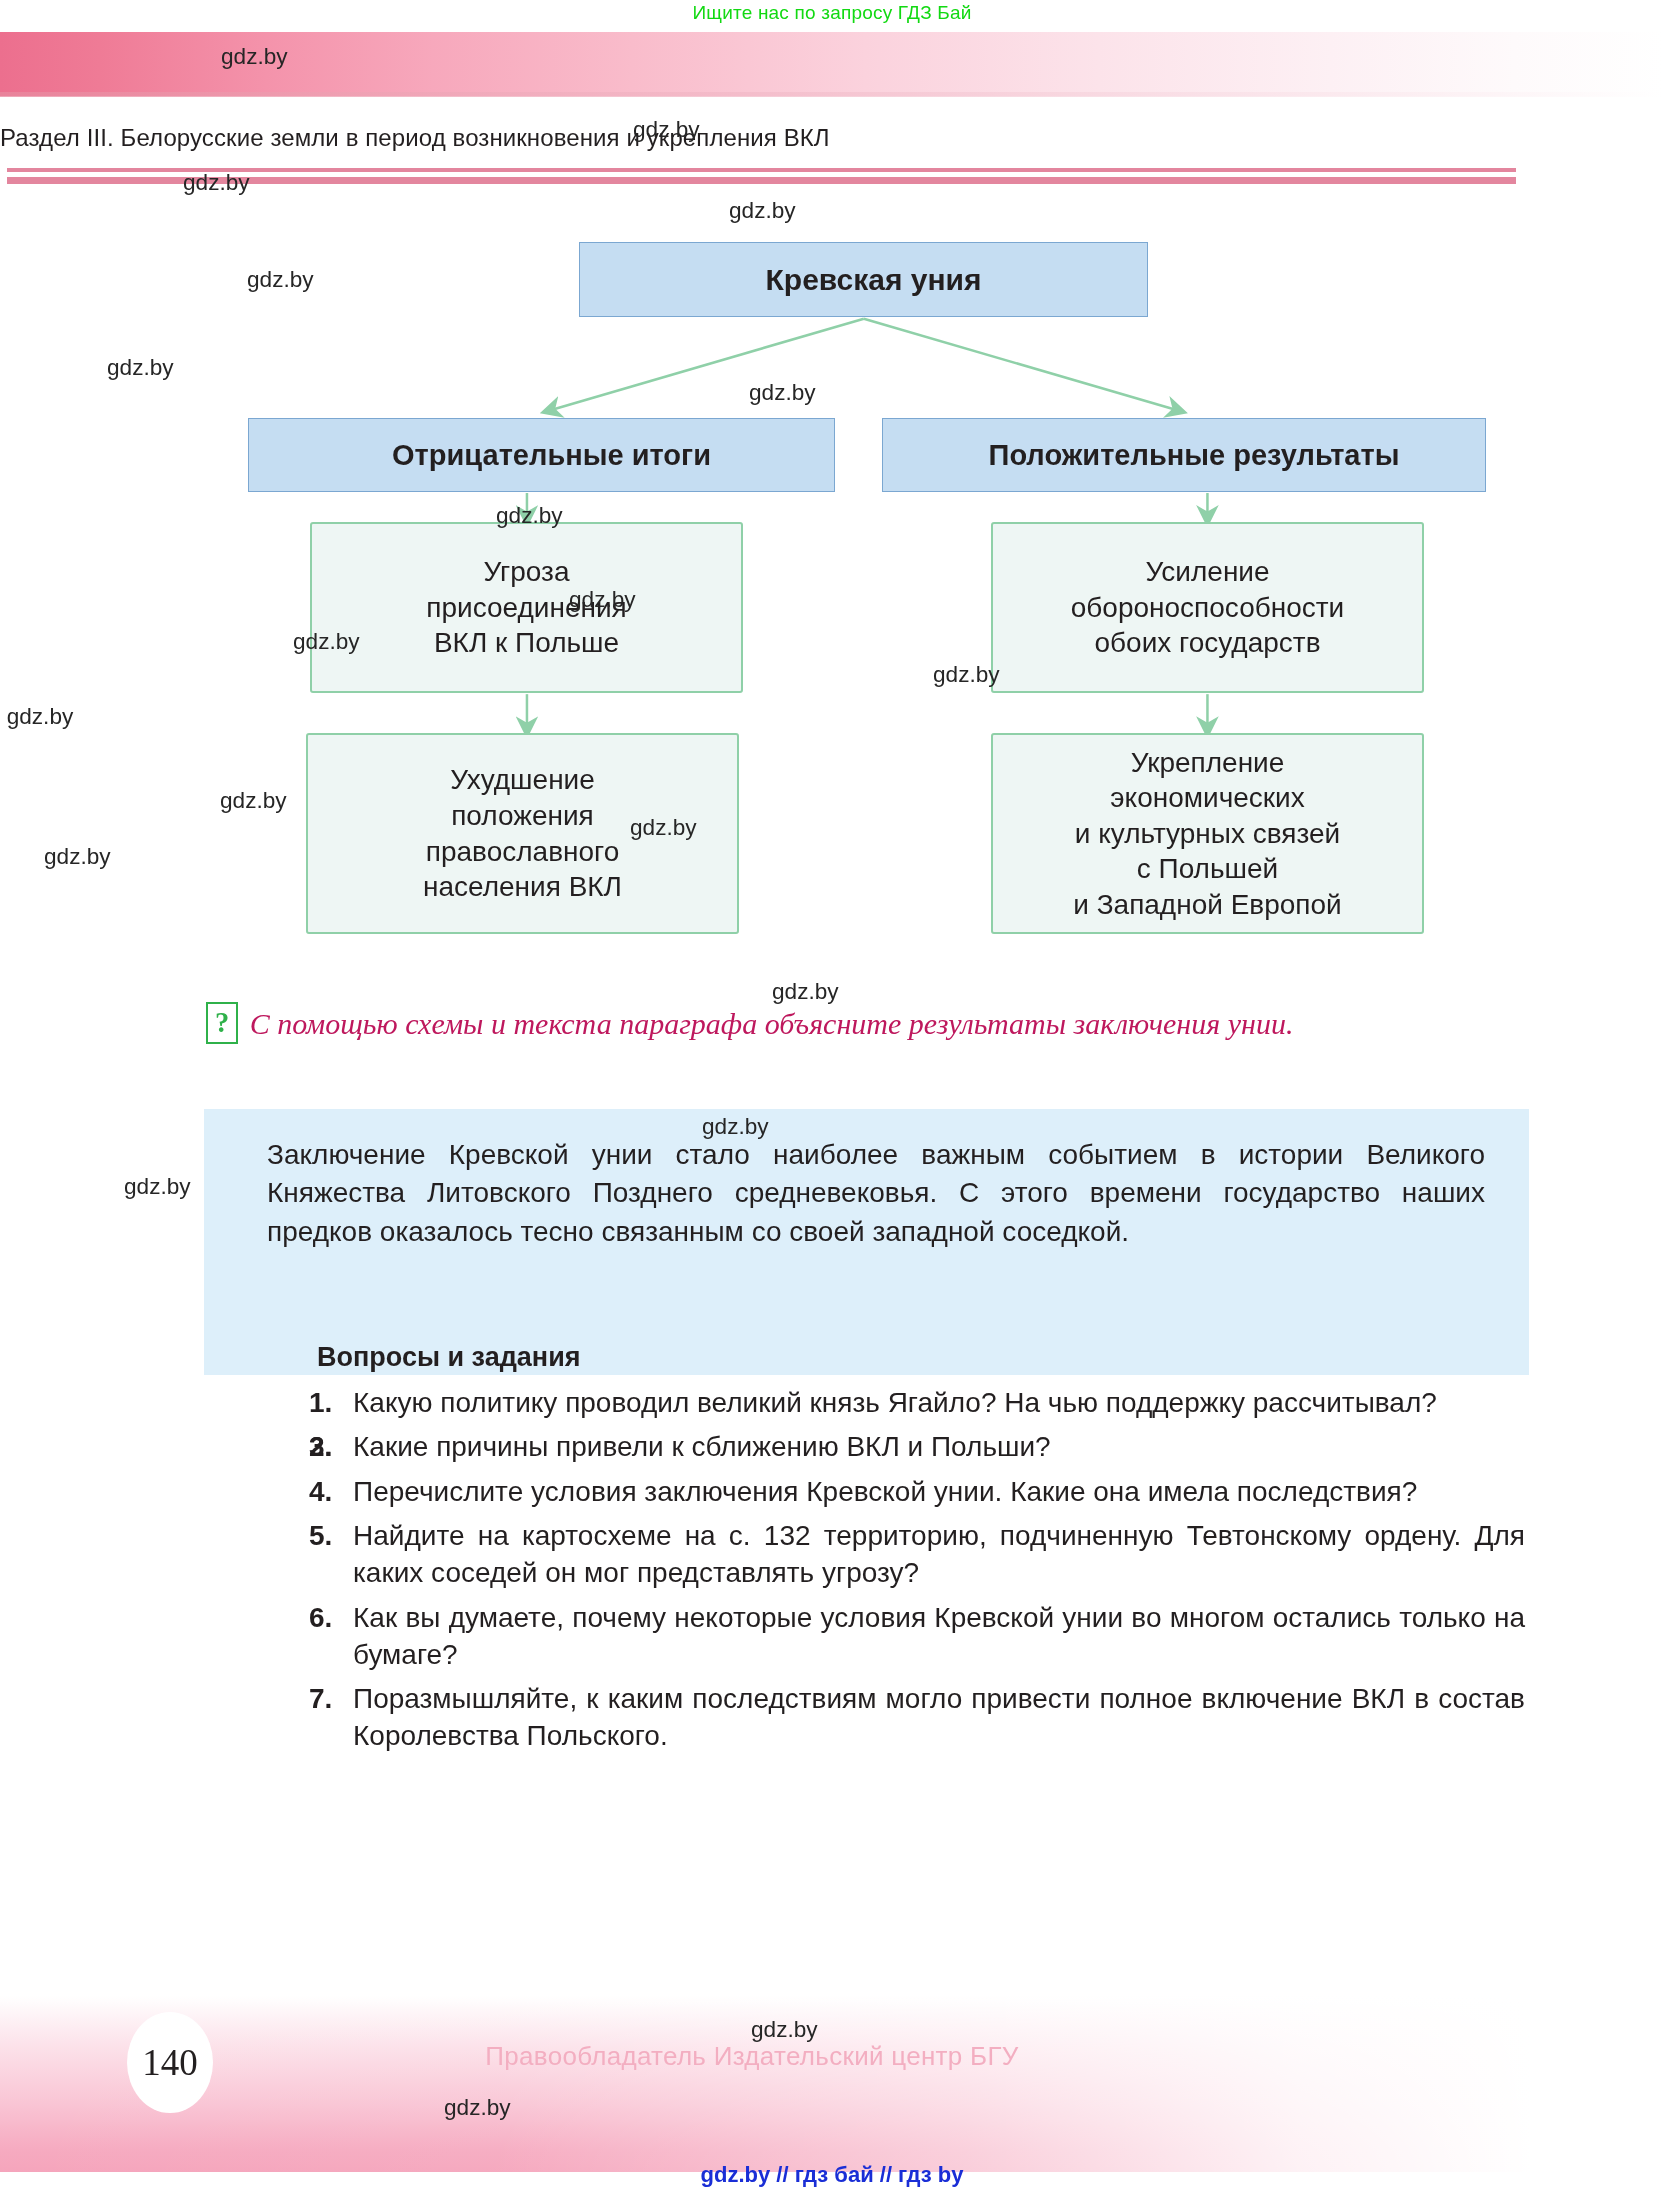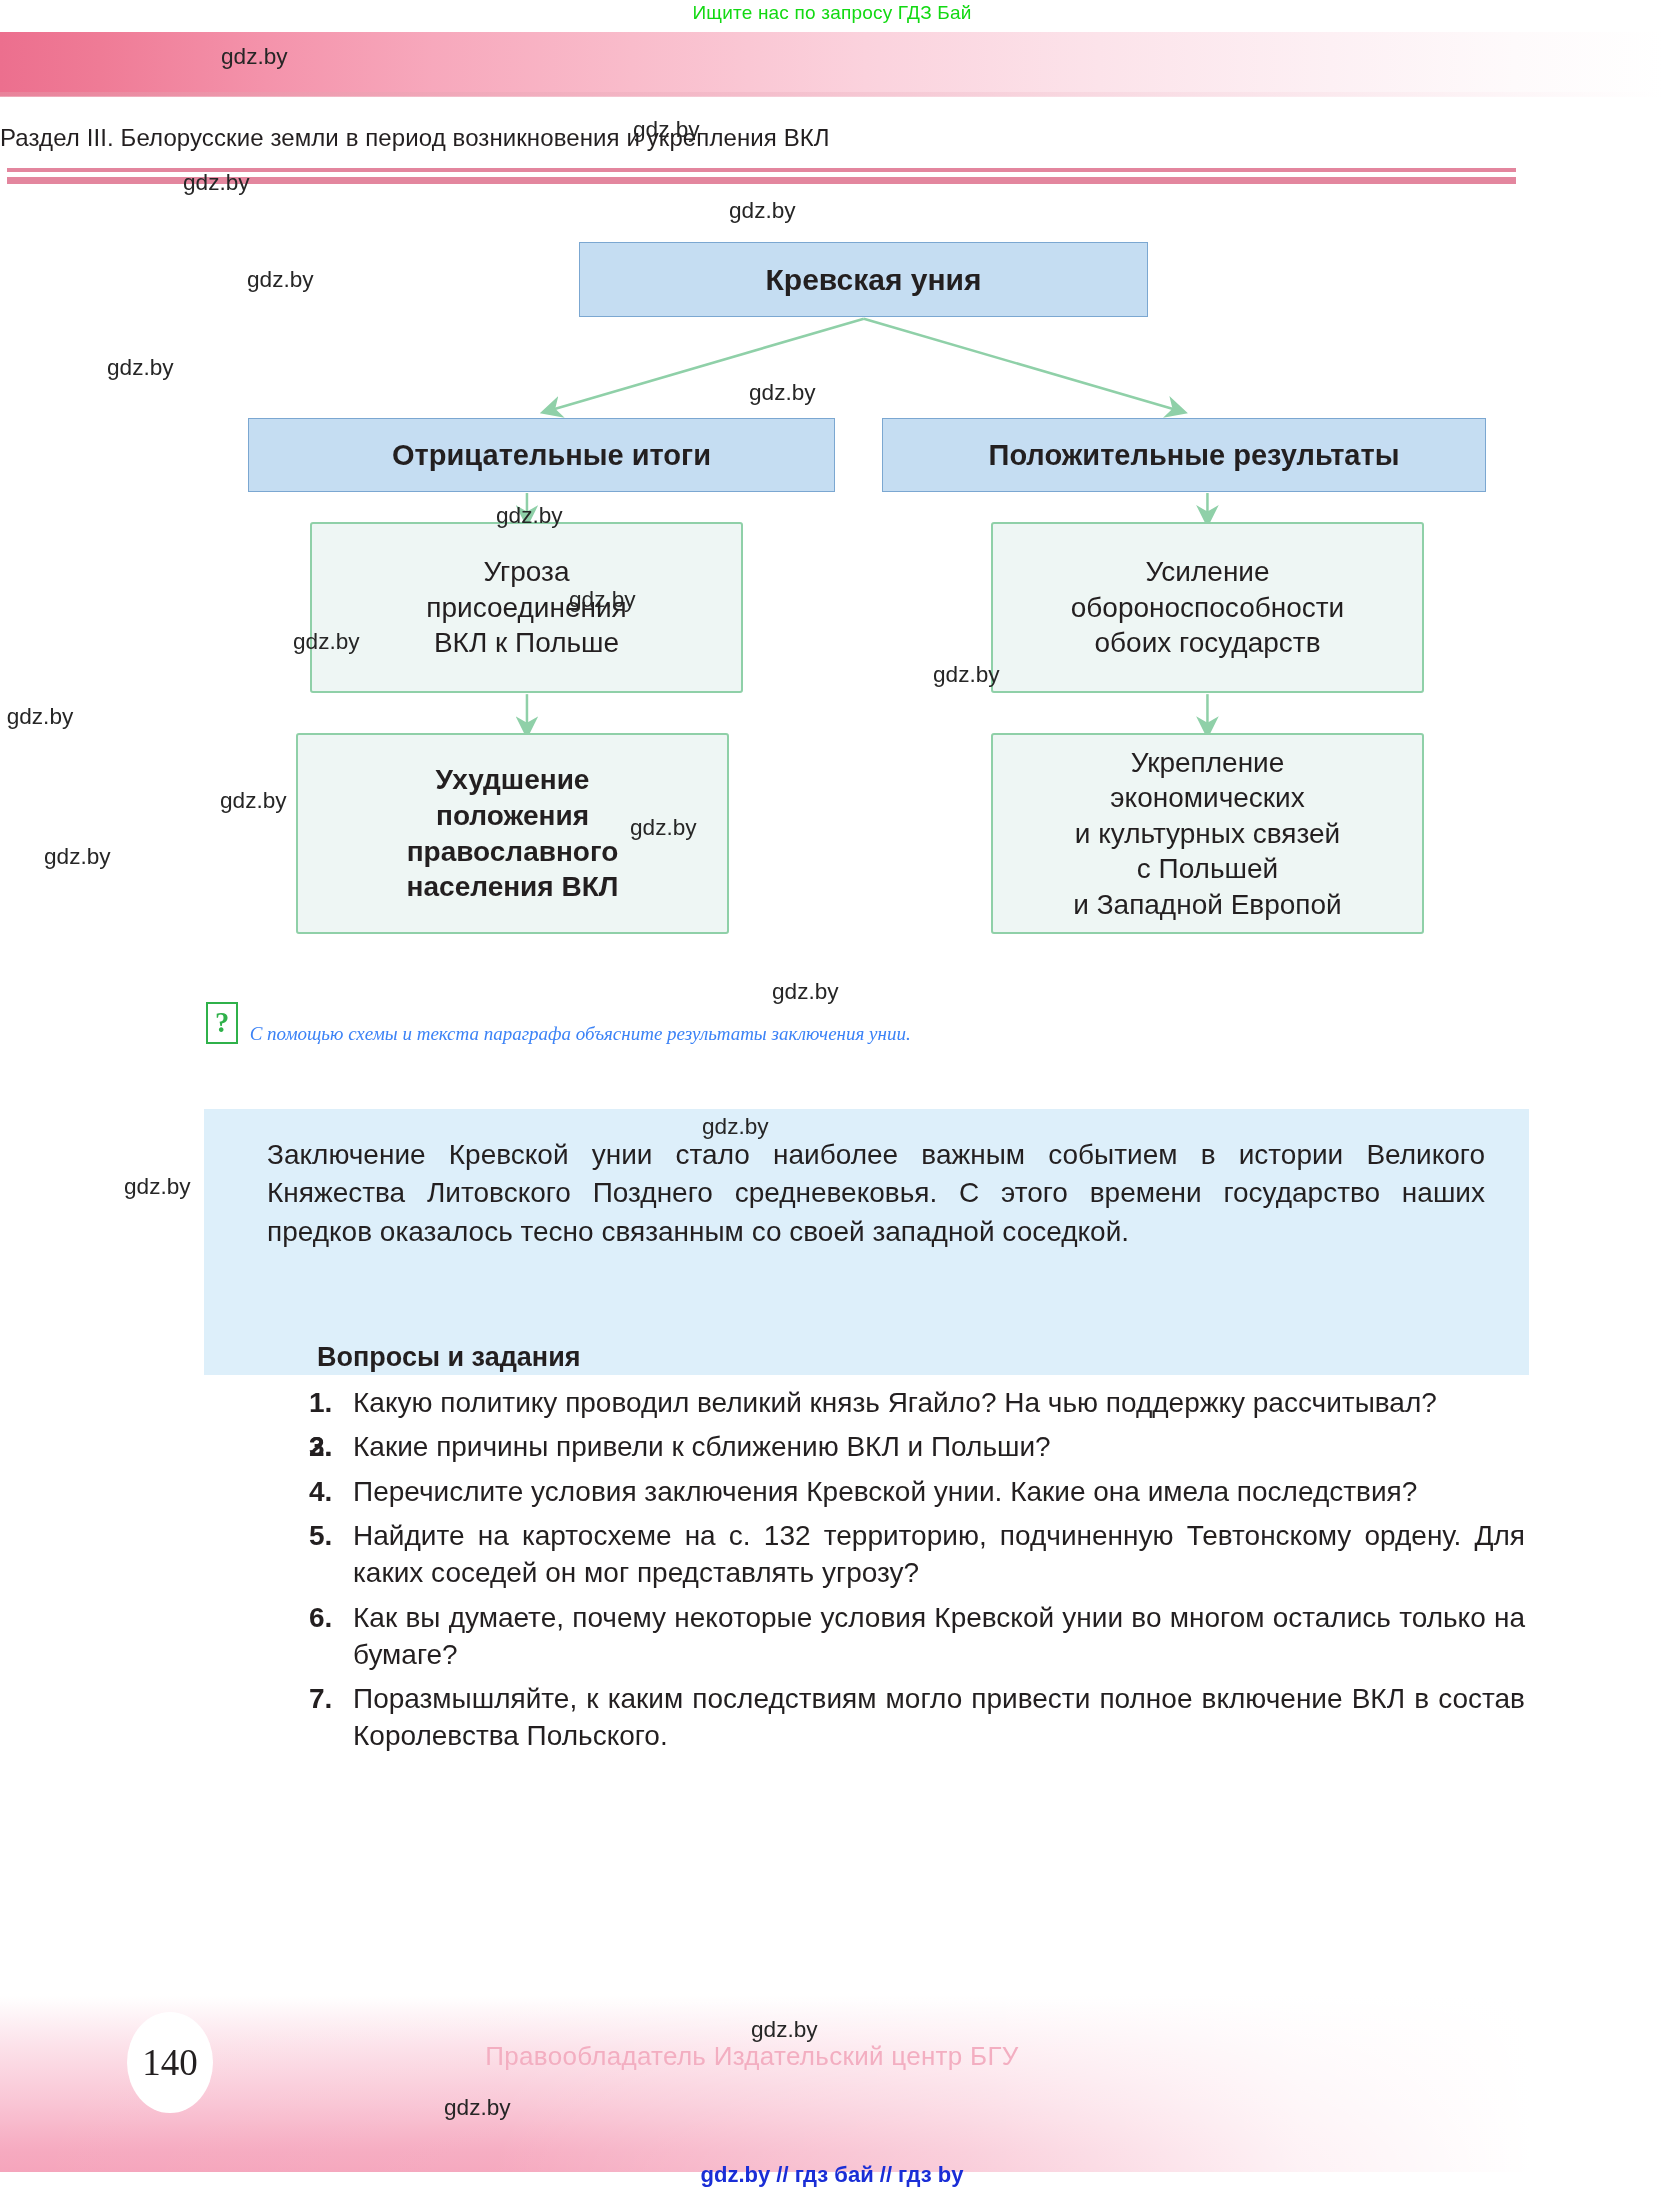--- a/index.html
+++ b/index.html
@@ -78,21 +78,21 @@
     border-radius:3px;
     display:flex; align-items:center; justify-content:center;
     color:#231f20;
     font-family:"Liberation Sans", sans-serif;
     text-align:center;
     font-size:28px;
     line-height:1.27;
     padding:8.4px 13.4px;
   }
   #box-threat { left:310px;  top:329px; width:433px; height:171px; }
-  #box-worsen { left:296px;  top:540px; width:433px; height:201px;font-weight:bold; }
+  #box-worsen { left:306px;  top:540px; width:433px; height:201px; }
   #box-defense{ left:991px; top:329px; width:433px; height:171px; }
   #box-econ   { left:991px; top:540px; width:433px; height:201px; }
 
   .arrows{ position:absolute; inset:0; width:1664px; height:771px; pointer-events:none; }
 
   
   .prompt-row{
     position:absolute; top:1002px; left:206px;
     display:flex; align-items:flex-start; gap:11.7px;
   }
@@ -100,24 +100,24 @@
     width:32px; height:42px;
     border:2.5px solid #2fb14a;
     display:flex; align-items:center; justify-content:center;
     color:#2fb14a; font-weight:bold; font-size:28.5px;
     font-family:"Liberation Serif", serif;
     line-height:1;
     flex:none;
   }
   .prompt-text{
     font-style:italic;
-    font-size:19px;
-    color:#3b82f6;
+    font-size:30px;
+    color:#be185d;
     font-family:"Liberation Serif", serif;
-    margin-top:21px;
+    margin-top:5px;
     white-space:nowrap;
   }
 
   
   .conclusion{
     position:absolute; left:204px; top:1109px;
     width:1325px; height:266px;
     background:#ddeffa;
     padding:27px 44px 0 63px;
   }

